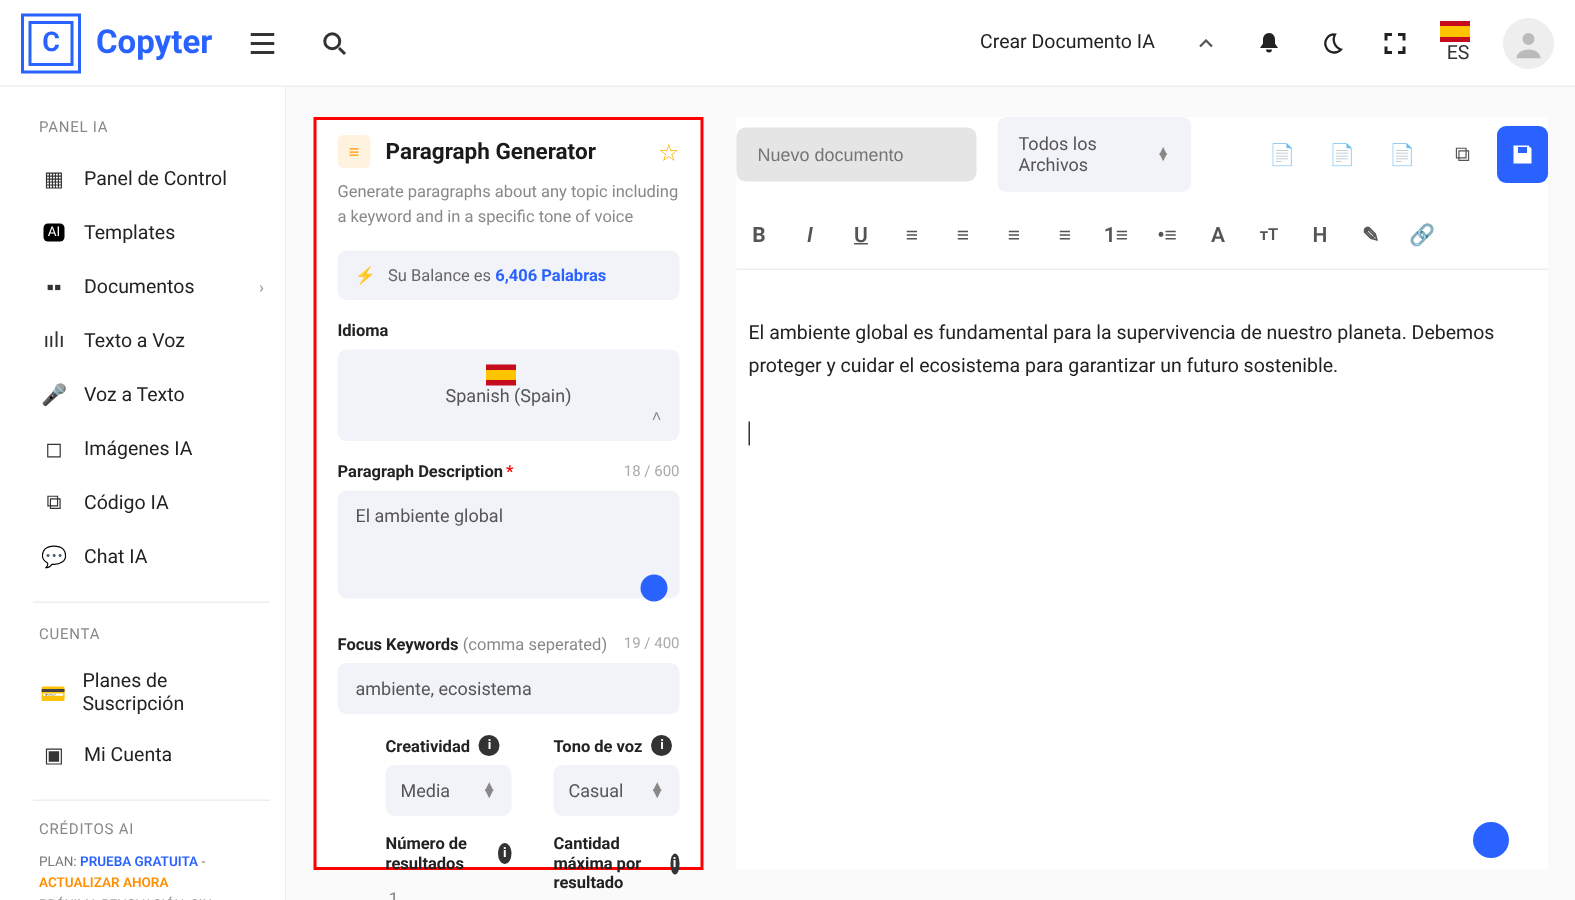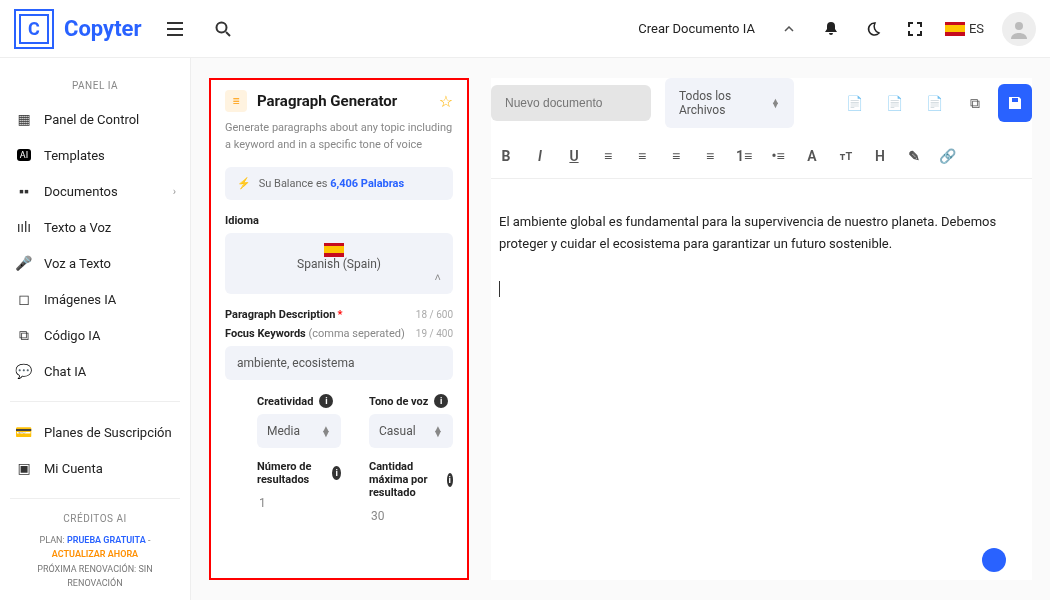--- a/index.html
+++ b/index.html
@@ -6,27 +6,27 @@
   body { font-family: -apple-system, BlinkMacSystemFont, "Segoe UI", Roboto, Arial, sans-serif; background: #fff; color: #1a1a1a; font-size: 13px; }
   
   
   .header { display: flex; align-items: center; height: 58px; padding: 0 14px; border-bottom: 1px solid #eee; }
   .logo-box { width: 40px; height: 40px; border: 2px solid #2962ff; display:flex; align-items:center; justify-content:center; margin-right: 10px; }
   .logo-inner { width: 30px; height: 30px; border: 2px solid #2962ff; display:flex; align-items:center; justify-content:center; color:#2962ff; font-weight:bold; font-size:18px; }
   .brand { color:#2962ff; font-weight:700; font-size:22px; }
   .hdr-icon { width:30px; height:30px; display:flex; align-items:center; justify-content:center; margin-left:18px; color:#333; cursor:pointer; }
   .hdr-spacer { flex:1; }
   .hdr-link { font-size:13px; color:#222; margin-right:8px; }
-  .hdr-btn { width:32px; height:32px; display:flex; align-items:center; justify-content:center; margin-left:10px; color:#333; }
+  .hdr-btn { width:32px; height:32px; display:flex; align-items:center; justify-content:center; margin-left:10px; color:#333;flex-direction:column; }
   .flag { width:20px; height:14px; background: linear-gradient(to bottom, #c60b1e 0%, #c60b1e 25%, #ffc400 25%, #ffc400 75%, #c60b1e 75%, #c60b1e 100%); display:inline-block; margin-right:4px; }
   .avatar { width:34px; height:34px; border-radius:50%; background:#eee; margin-left:14px; display:flex;align-items:center;justify-content:center; color:#aaa; }
   
   
   .layout { display:flex; height: calc(600px - 58px); }
-  .sidebar { width: 190px; padding: 18px 0 8px 0; overflow:auto;text-align:center; }
+  .sidebar { width: 190px; padding: 18px 0 8px 12px; overflow:auto; }
   .side-label { font-size:10px; color:#888; letter-spacing:0.5px; padding: 4px 14px 10px 14px; }
   .side-item { display:flex; align-items:center; padding: 8px 14px; font-size:13px; color:#222; cursor:pointer; }
   .side-item .s-icon { width:20px; height:20px; display:flex; align-items:center; justify-content:center; margin-right:10px; color:#333; font-size:14px; }
   .side-item .chev { margin-left:auto; color:#999; font-size:11px; }
   .side-div { border:none; border-top:1px solid #eee; margin:12px 10px; }
   .credits { padding: 0 14px; font-size:9px; color:#777; line-height:1.6; }
   .credits .plan-link { color:#2962ff; font-weight:600; }
   .credits .upgrade { color:#ff8f00; font-weight:600; }
   
   .main { flex:1; display:flex; background:#fafafa; border-left:1px solid #eee; overflow:auto; padding: 20px 18px; gap:22px;}
@@ -162,20 +162,21 @@
     <div class="side-item">
       <span class="s-icon">⧉</span>
       <span>Código IA</span>
     </div>
     <div class="side-item">
       <span class="s-icon">💬</span>
       <span>Chat IA</span>
     </div>
 
     <hr class="side-div">
+    <div class="side-label">CUENTA</div>
     <div class="side-item">
       <span class="s-icon">💳</span>
       <span>Planes de Suscripción</span>
     </div>
     <div class="side-item">
       <span class="s-icon">▣</span>
       <span>Mi Cuenta</span>
     </div>
 
     <hr class="side-div">
@@ -206,20 +207,24 @@
       <div class="lang-sel">
         <span class="flag" style="margin-right:10px;"></span>
         <span>Spanish (Spain)</span>
         <span class="chv">˄</span>
       </div>
 
       <div class="fld-label">
         <span>Paragraph Description</span>
           <span class="req">*</span>
         <span class="hint">18 / 600</span>
+      </div>
+      <div class="ta-wrap">
+        <textarea class="ta" style="">El ambiente global</textarea>
+        <div class="ta-badge"></div>
       </div>
 
       <div class="fld-label">
         <span>Focus Keywords</span>&nbsp;<span style="font-weight:400;color:#888;">(comma seperated)</span>
         <span class="hint">19 / 400</span>
       </div>
       <input class="inp" value="ambiente, ecosistema" style="">
 
       <div class="row2">
         <div>

